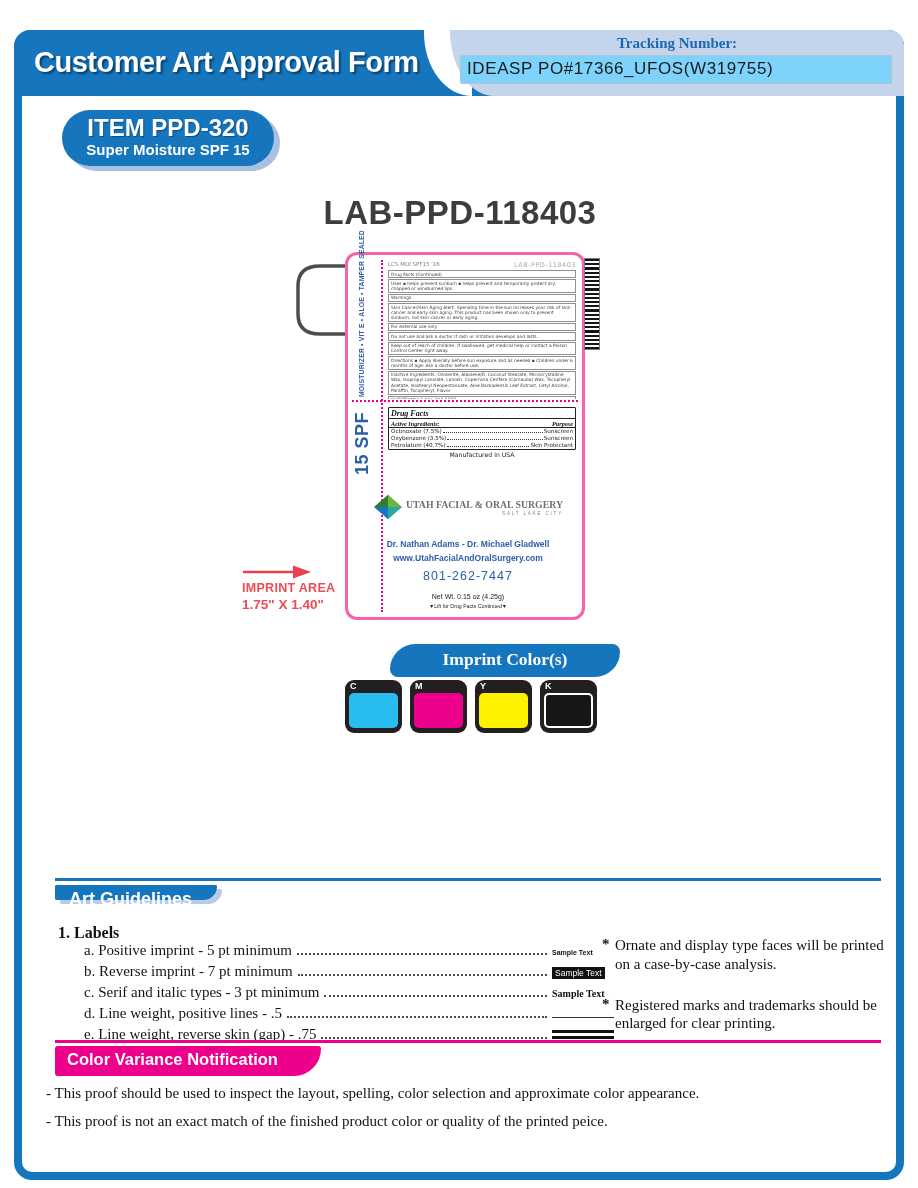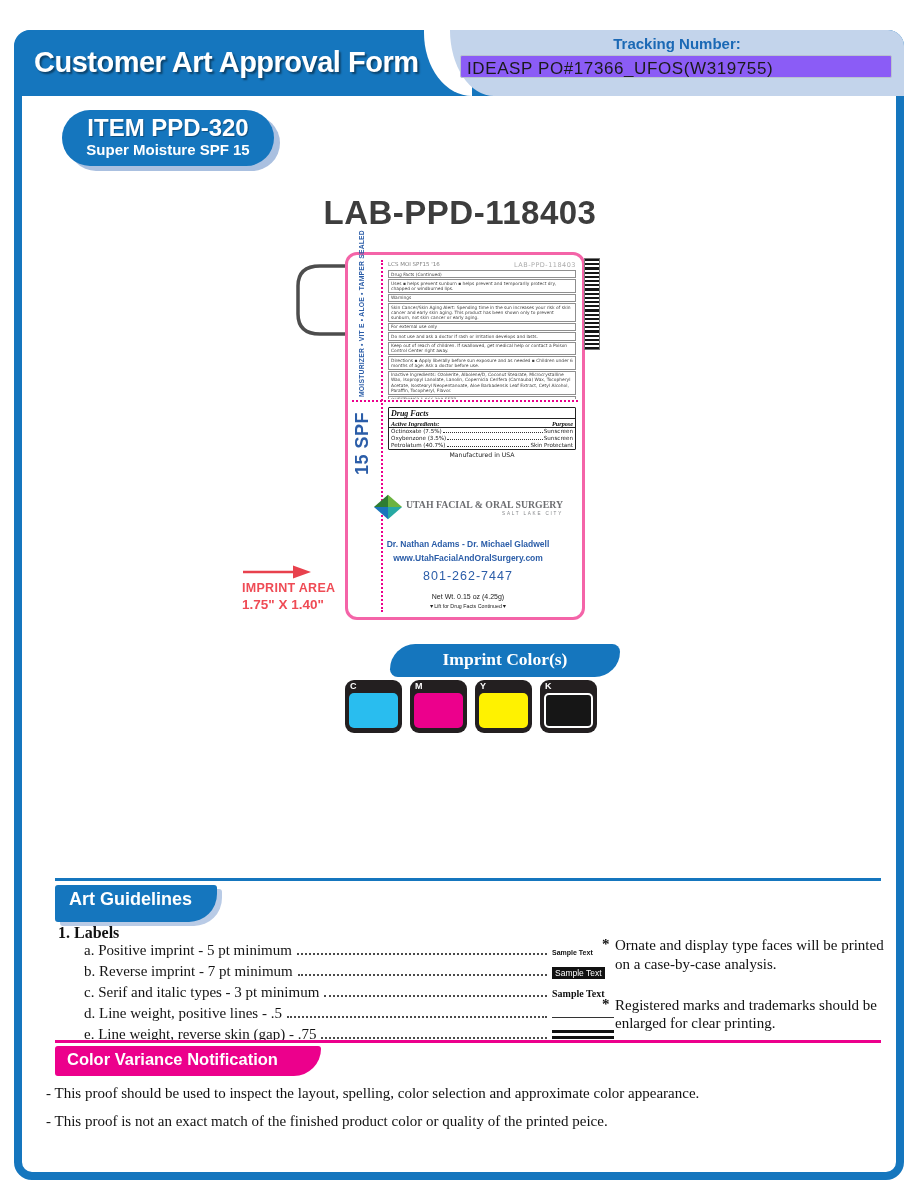--- a/index.html
+++ b/index.html
@@ -6,22 +6,22 @@
   html,body { background:#ffffff; }
   body { width:918px; height:1188px; position:relative; font-family:"Liberation Sans", sans-serif; overflow:hidden; }
   .abs { position:absolute; }
 
   
   .frame { left:14px; top:30px; width:890px; height:1150px; border:8px solid #1576be; border-radius:18px; background:#fff; }
   .header { left:14px; top:30px; width:890px; height:66px; background:#1576be; border-radius:16px 16px 0 0; }
   .main-title { left:34px; top:46px; color:#fff; font-size:29px; font-weight:bold; letter-spacing:-0.5px; text-shadow:2px 2px 2px rgba(0,0,0,0.45); white-space:nowrap; }
   .swoosh { left:424px; top:30px; width:48px; height:66px; background:#fff; border-radius:0 16px 0 50px / 0 16px 0 66px; }
   .tracking-area { left:450px; top:30px; width:454px; height:66px; background:#c3d4eb; border-radius:0 16px 0 44px / 0 16px 0 66px; padding-top:5px; }
-  .tracking-label { text-align:center; font-family:Liberation Sans, sans-serif; font-weight:bold; font-size:15px; color:#1b69b5; }
-  .tracking-input { margin:3px 12px 0 10px; height:23px; background:#8b5cf6; border:1px solid #b9c2cf; border-radius:2px; font-size:17px; letter-spacing:0.6px; color:#1a1a1a; line-height:25px; padding-left:6px; white-space:nowrap; overflow:hidden; }
+  .tracking-label { text-align:center; font-family:Liberation Serif, serif; font-weight:bold; font-size:15px; color:#1b69b5; }
+  .tracking-input { margin:3px 12px 0 10px; height:29px; background:#7dd3fc; border:1px solid #b9c2cf; border-radius:2px; font-size:17px; letter-spacing:0.6px; color:#1a1a1a; line-height:25px; padding-left:6px; white-space:nowrap; overflow:hidden; }
 
   
   .item-pill { left:62px; top:110px; width:212px; height:56px; background:#1576be; border-radius:28px; box-shadow:6px 5px 0 #aac0e0; text-align:center; padding-top:4px; }
   .item-code { color:#fff; font-size:24px; font-weight:bold; text-shadow:1px 1px 1px rgba(0,0,0,0.35); }
   .item-name { color:#fff; font-size:15px; font-weight:bold; margin-top:-1px; }
 
   
   .lab-title { left:290px; top:194px; width:340px; text-align:center; font-size:33px; font-weight:bold; color:#3d3d3d; letter-spacing:0.5px; }
   .bracket-svg { left:292px; top:260px; }
   .label-card { left:345px; top:252px; width:240px; height:368px; background:#fff; border:3px solid #f464a8; border-radius:12px; }
@@ -62,21 +62,21 @@
   
   .ic-banner { left:390px; top:644px; width:230px; height:33px; background:#1576be; border-radius:26px 8px 26px 8px; text-align:center; color:#fff; font-family:"Liberation Serif", serif; font-weight:bold; font-size:17.5px; padding-top:5px; }
   .swatches { left:345px; top:680px; display:flex; gap:8px; }
   .swatch { position:relative; width:57px; height:53px; background:#231f20; border-radius:9px; }
   .swatch-letter { position:absolute; left:5px; top:1px; color:#fff; font-size:9px; font-weight:bold; }
   .swatch-inner { position:absolute; left:4px; right:4px; top:13px; bottom:5px; border-radius:5px; }
   .swatch-inner.k { border:2px solid #fff; }
 
   
   .divider-blue { left:55px; top:878px; width:826px; height:3px; background:#1576be; }
-  .ag-banner { left:55px; top:885px; width:162px; height:37px; background:#1576be; border-radius:3px 3px 28px 3px; box-shadow:5px 4px 0 #b9cbe6; color:#fff; font-size:18px; font-weight:bold; padding:4px 0 0 14px; }
+  .ag-banner { left:55px; top:885px; width:162px; height:15px; background:#1576be; border-radius:3px 3px 28px 3px; box-shadow:5px 4px 0 #b9cbe6; color:#fff; font-size:18px; font-weight:bold; padding:4px 0 0 14px; }
   .labels-head { left:58px; top:924px; font-family:"Liberation Serif", serif; font-weight:bold; font-size:16px; color:#111; }
   .g-rows { left:84px; top:942px; width:548px; }
   .g-row { display:flex; align-items:baseline; height:21px; }
   .g-label { font-family:"Liberation Serif", serif; font-size:15px; color:#141414; white-space:nowrap; }
   .g-dots { flex:1; border-bottom:2px dotted #4a4a4a; margin:0 5px 3px; }
   .g-sample { width:80px; flex:none; display:flex; align-items:flex-end; }
   .s-pos { font-size:7px; font-weight:bold; color:#111; }
   .s-rev { font-size:8.5px; color:#fff; background:#111; padding:1px 3px; }
   .s-serif { font-family:"Liberation Serif", serif; font-size:10px; font-weight:bold; color:#111; }
   .thin-line { width:62px; height:1.5px; background:#333; }

